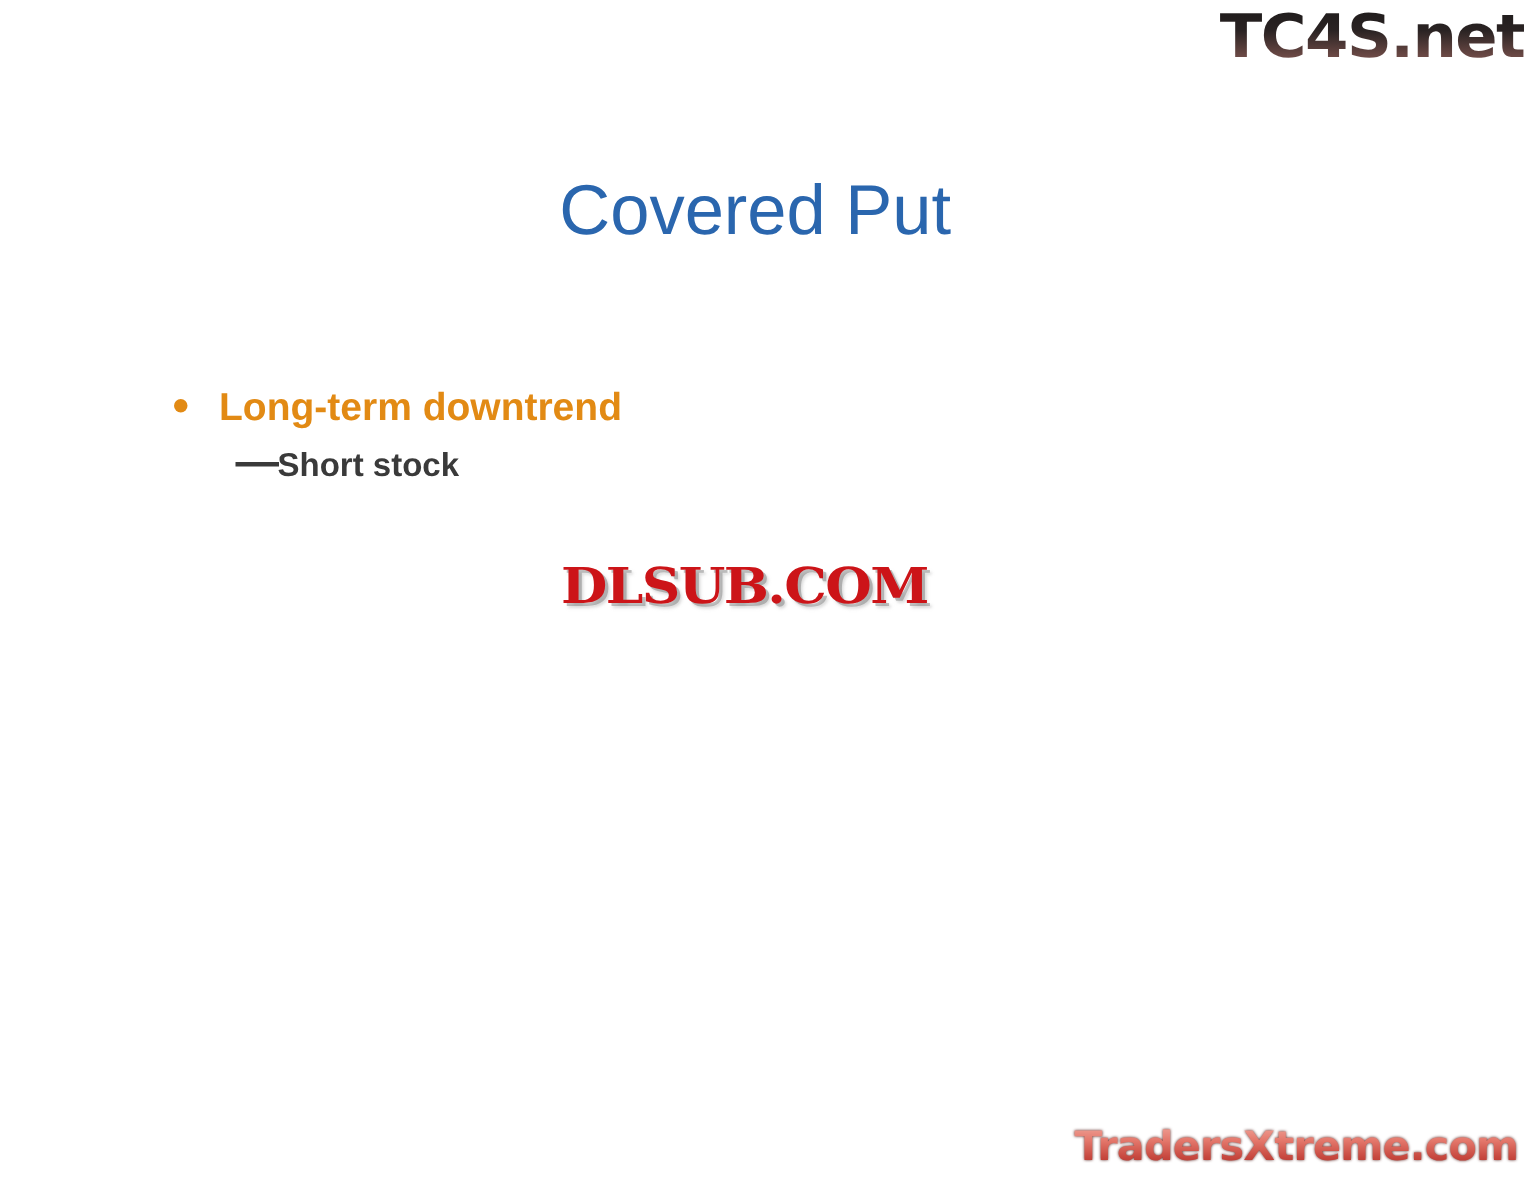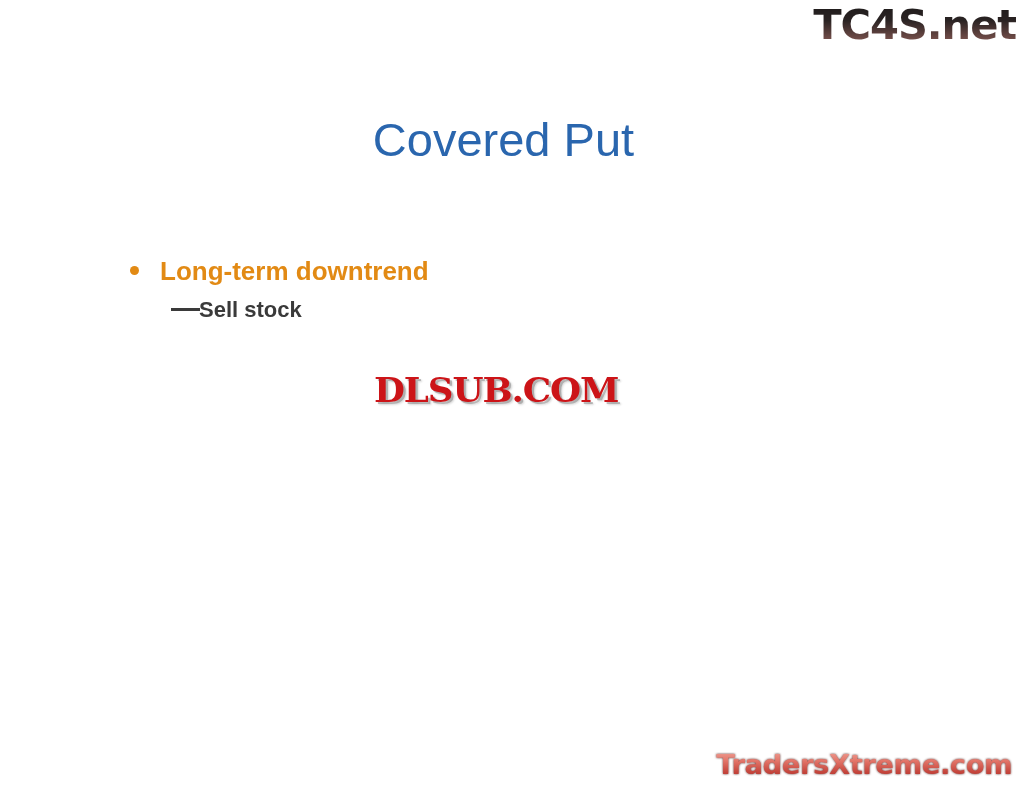--- a/index.html
+++ b/index.html
@@ -49,21 +49,21 @@
     color: #2a66ae;
     font-size: 47px;
     font-weight: normal;
     line-height: 56px;
     letter-spacing: 0px;
   }
 
   
   .body-block {
     position: absolute;
-    left: 124px;
+    left: 110px;
     top: 252px;
     width: 700px;
   }
 
   .bullet-l1 {
     position: relative;
     display: block;
     color: #e28a14;
     font-size: 26px;
     font-weight: bold;
@@ -154,21 +154,21 @@
 
   <div class="body-block">
 
     <div class="bullet-l1">
       <span class="dot"></span>
       <span>Long-term downtrend</span>
     </div>
 
     <div class="bullet-l2">
       <span class="emdash"></span>
-      <span>Sell stock</span>
+      <span>Short stock</span>
     </div>
 
 
   </div>
 
   <div class="watermark">DLSUB.COM</div>
 
   <div class="tx-logo">TradersXtreme.com</div>
 
 </div>

